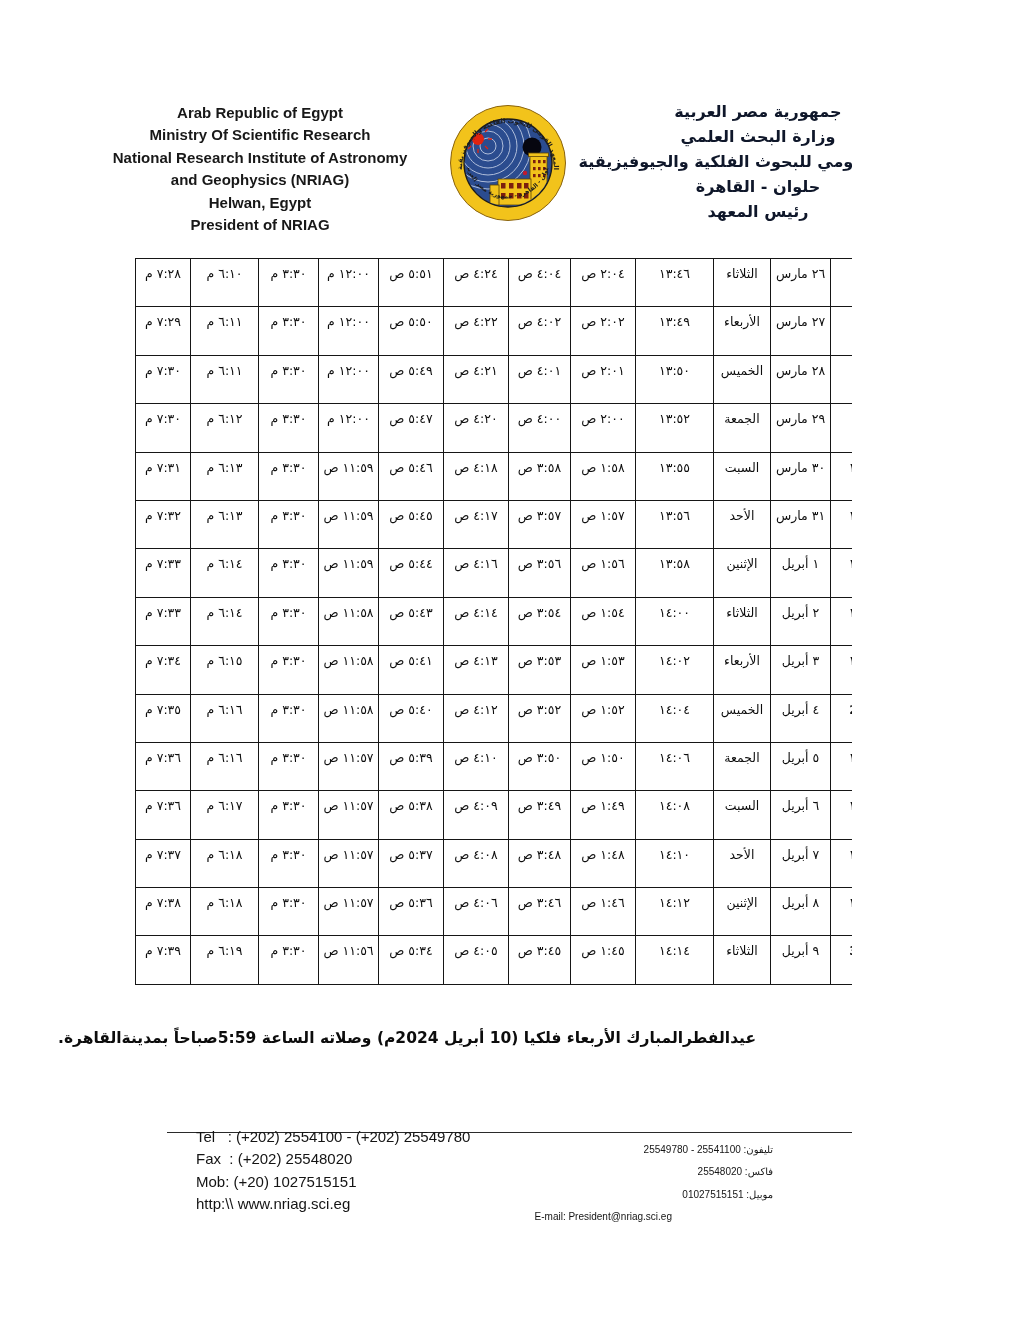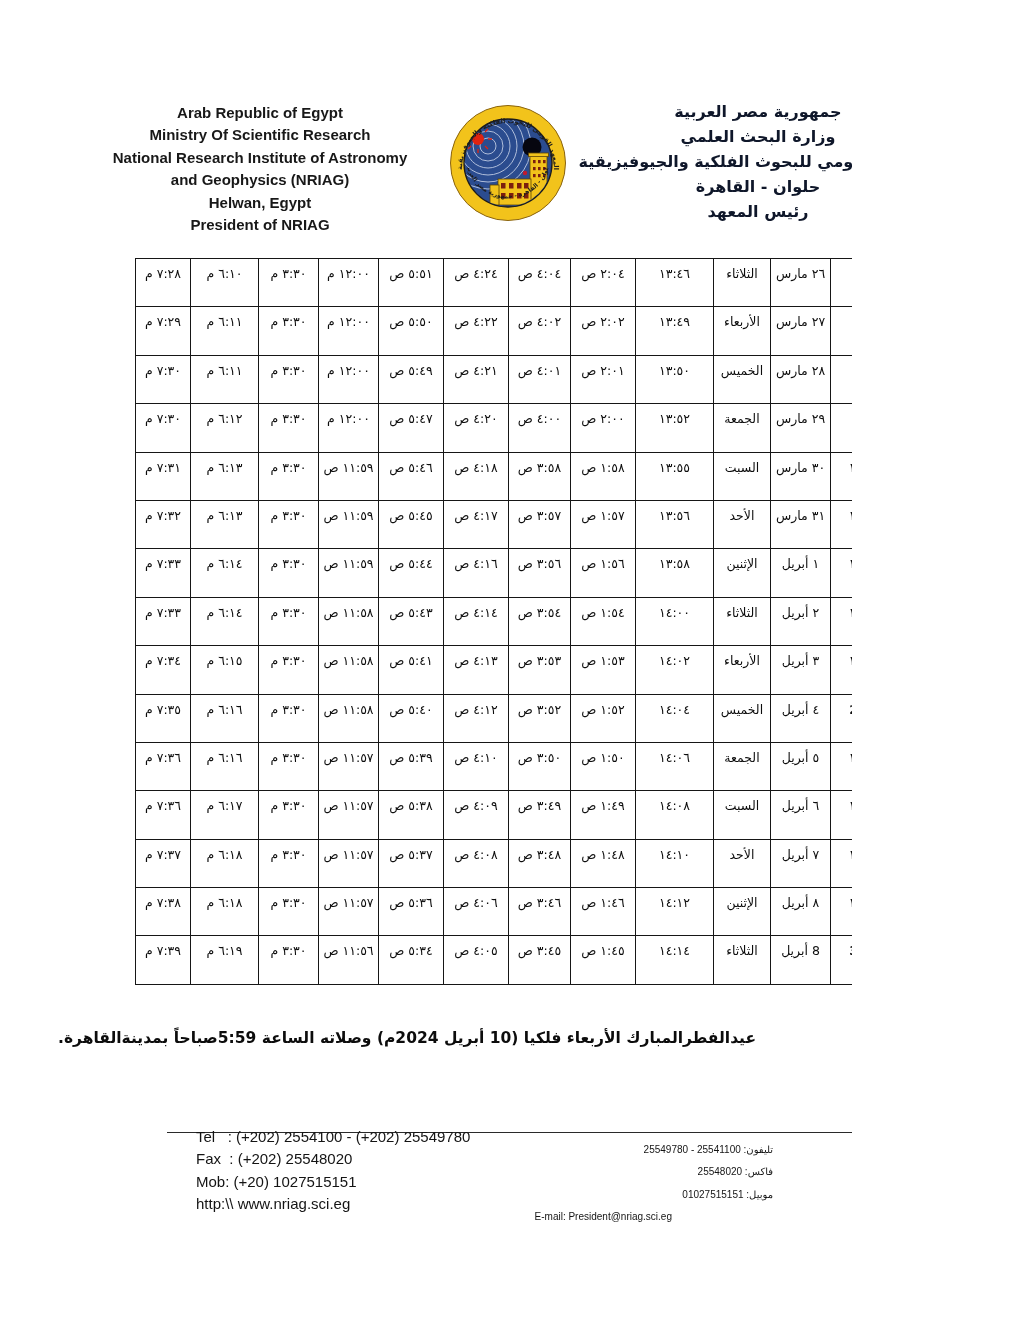--- a/index.html
+++ b/index.html
@@ -334,21 +334,21 @@
           <td>٣:٤٦ ص</td>
           <td>٤:٠٦ ص</td>
           <td>٥:٣٦ ص</td>
           <td>١١:٥٧ ص</td>
           <td>٣:٣٠ م</td>
           <td>٦:١٨ م</td>
           <td>٧:٣٨ م</td>
         </tr>
         <tr>
           <td class="day-num">30</td>
-          <td class="date-cell">8 أبريل</td>
+          <td class="date-cell">٩ أبريل</td>
           <td class="weekday-cell">الثلاثاء</td>
           <td>١٤:١٤</td>
           <td>١:٤٥ ص</td>
           <td>٣:٤٥ ص</td>
           <td>٤:٠٥ ص</td>
           <td>٥:٣٤ ص</td>
           <td>١١:٥٦ ص</td>
           <td>٣:٣٠ م</td>
           <td>٦:١٩ م</td>
           <td>٧:٣٩ م</td>

